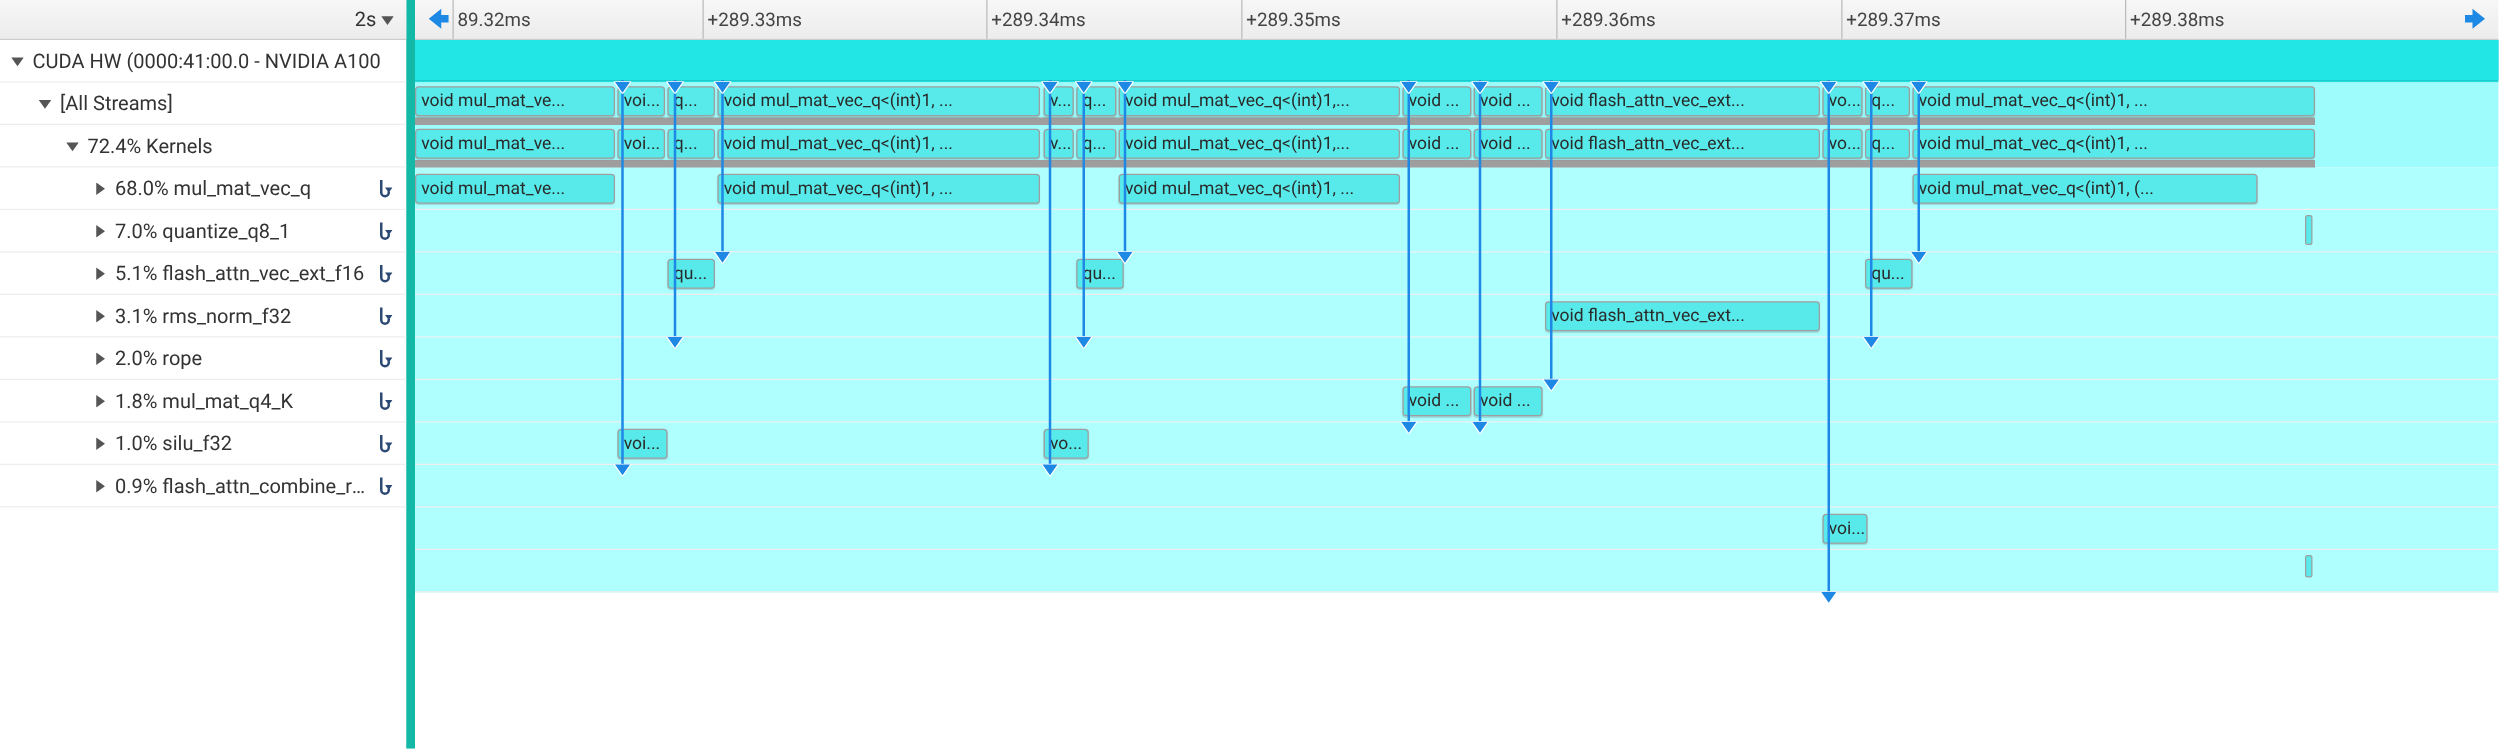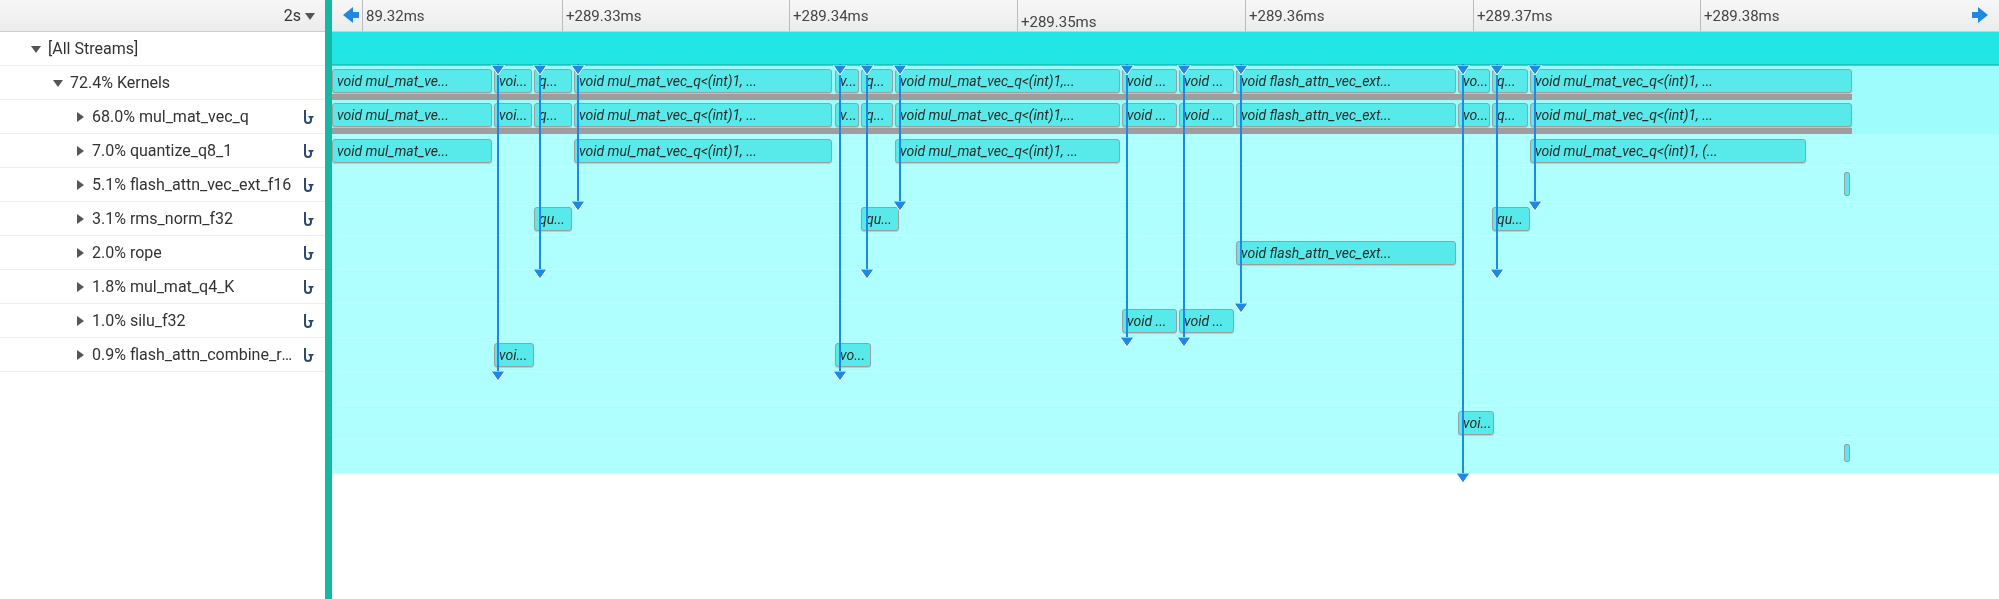--- a/index.html
+++ b/index.html
@@ -33,21 +33,21 @@
 .nav-arrow.right { right: 6px; }
 .nav-arrow svg { width: 20px; height: 20px; fill: #1e88e5; }
 
 .timeline-body { position: absolute; top: 32px; left: 0; right: 0; bottom: 0; }
 .lane-bg { position: absolute; left: 0; right: 0; }
 .lane-bg.row { height: 34px; border-bottom: 1px solid #eee; }
 .lane-bg.cyan { background: #9ffcfc; }
 .lane-bg.cyanlight { background: #b0ffff; }
 
 
-.block { position: absolute; height: 24px; background: #58eaea; border: 1px solid #9e9e9e; border-radius: 3px; font-size: 14px; color: #2a2a2a; display: flex; align-items: center; padding: 0 4px; white-space: nowrap; overflow: hidden; text-overflow: ellipsis; box-shadow: 0 1px 1px rgba(0,0,0,0.15); font-style: italic; }
+.block { position: absolute; height: 24px; background: #58eaea; border: 1px solid #9e9e9e; border-radius: 3px; font-size: 14px; color: #2a2a2a; display: flex; align-items: center; padding: 0 4px; white-space: nowrap; overflow: hidden; text-overflow: ellipsis; box-shadow: 0 1px 1px rgba(0,0,0,0.15); }
 .block.big { top: 0; height: 32px; background: #22e6e6; border: none; border-radius: 0; }
 .gray-strip { position: absolute; height: 6px; background: #9e9e9e; }
 
 
 .vline { position: absolute; width: 2px; background: #1e88e5; }
 .vmark { position: absolute; width: 14px; height: 10px; }
 .vmark svg { width: 14px; height: 10px; fill: #1e88e5; stroke: #fff; stroke-width: 1; }
 
 
 .stub { position: absolute; width: 6px; background: #58eaea; border: 1px solid #9e9e9e; border-radius: 2px; }
@@ -60,20 +60,29 @@
   <div class="tree-panel">
     <div class="time-header">
       <span class="dd">
         <span>2s</span>
         <svg viewBox="0 0 10 10">
             <path d="M0 2 L10 2 L5 9 Z"></path>
           </svg>
       </span>
     </div>
 
+    <div class="tree-row">
+      <span class="indent0"></span>
+      <span class="caret">
+          <svg viewBox="0 0 10 10">
+            <path d="M0 2 L10 2 L5 9 Z"></path>
+          </svg>
+        </span>
+      <span class="label">CUDA HW (0000:41:00.0 - NVIDIA A100</span>
+    </div>
 
     <div class="tree-row">
       <span class="indent1"></span>
       <span class="caret">
           <svg viewBox="0 0 10 10">
             <path d="M0 2 L10 2 L5 9 Z"></path>
           </svg>
         </span>
       <span class="label">[All Streams]</span>
     </div>
@@ -220,21 +229,21 @@
       <div id="ticks">
           <div class="tick" style="left: 30px;">
             <span>89.32ms</span>
           </div>
           <div class="tick" style="left: 230px;">
             <span>+289.33ms</span>
           </div>
           <div class="tick" style="left: 457px;">
             <span>+289.34ms</span>
           </div>
-          <div class="tick" style="left: 685px; align-items: flex-end;">
+          <div class="tick" style="left: 661px;">
             <span>+289.35ms</span>
           </div>
           <div class="tick" style="left: 913px; justify-content: center;">
             <span>+289.36ms</span>
           </div>
           <div class="tick" style="left: 1141px;">
             <span>+289.37ms</span>
           </div>
           <div class="tick" style="left: 1368px;">
             <span>+289.38ms</span>

